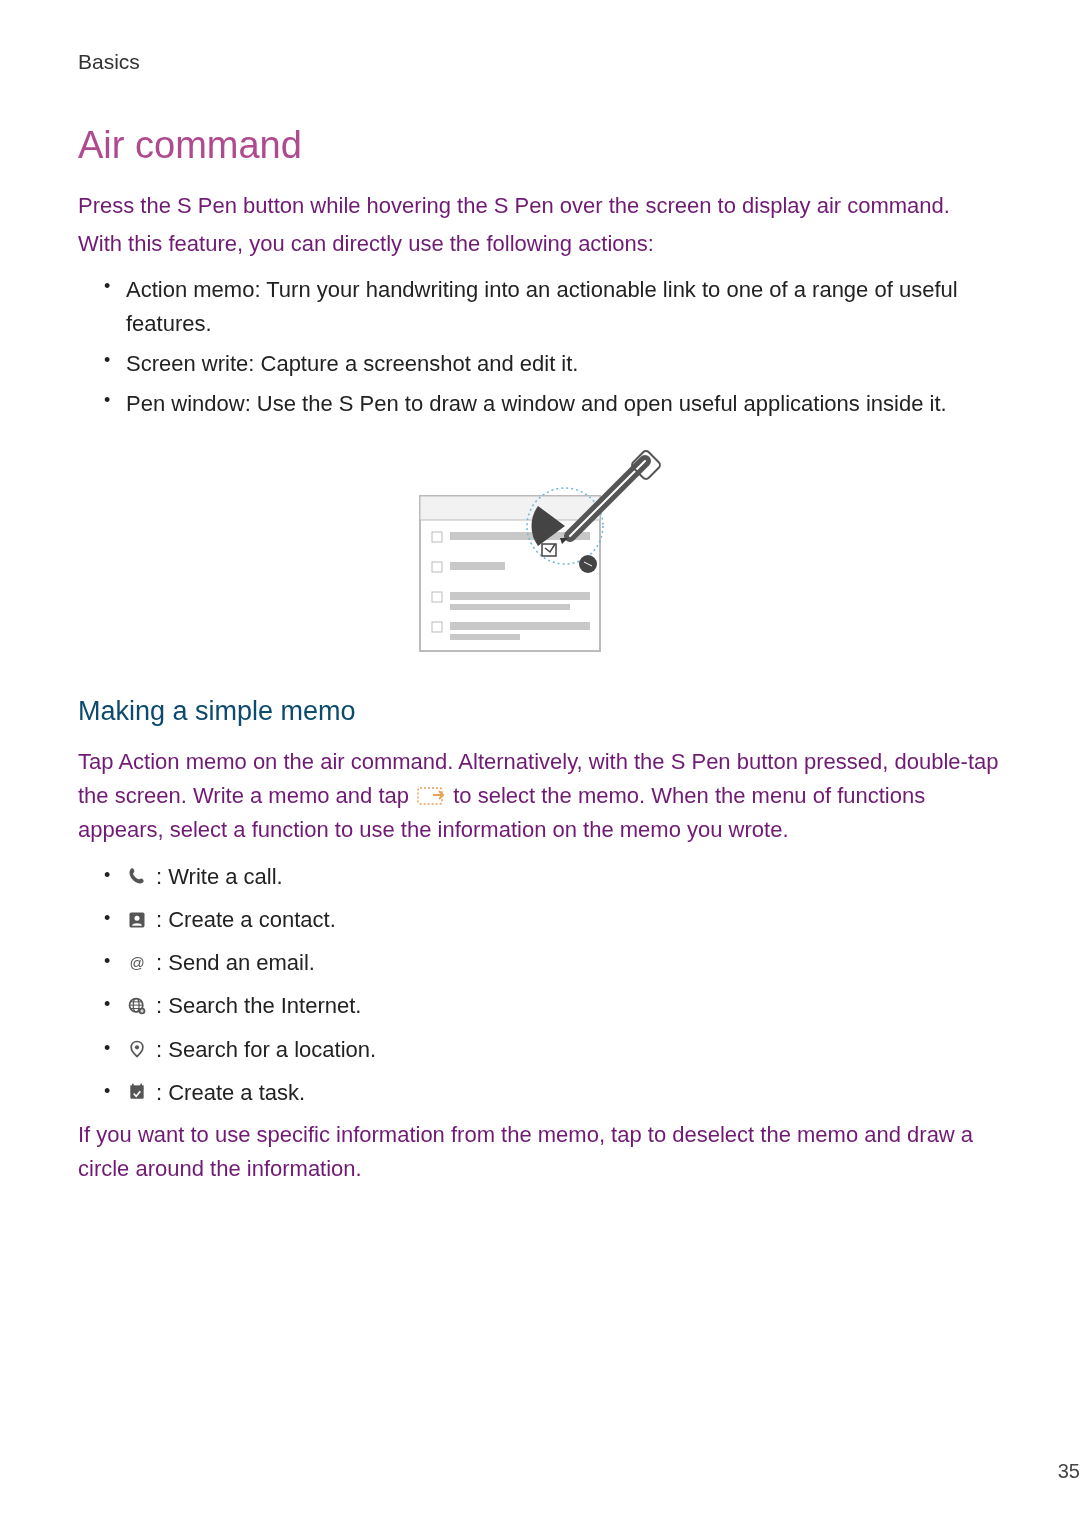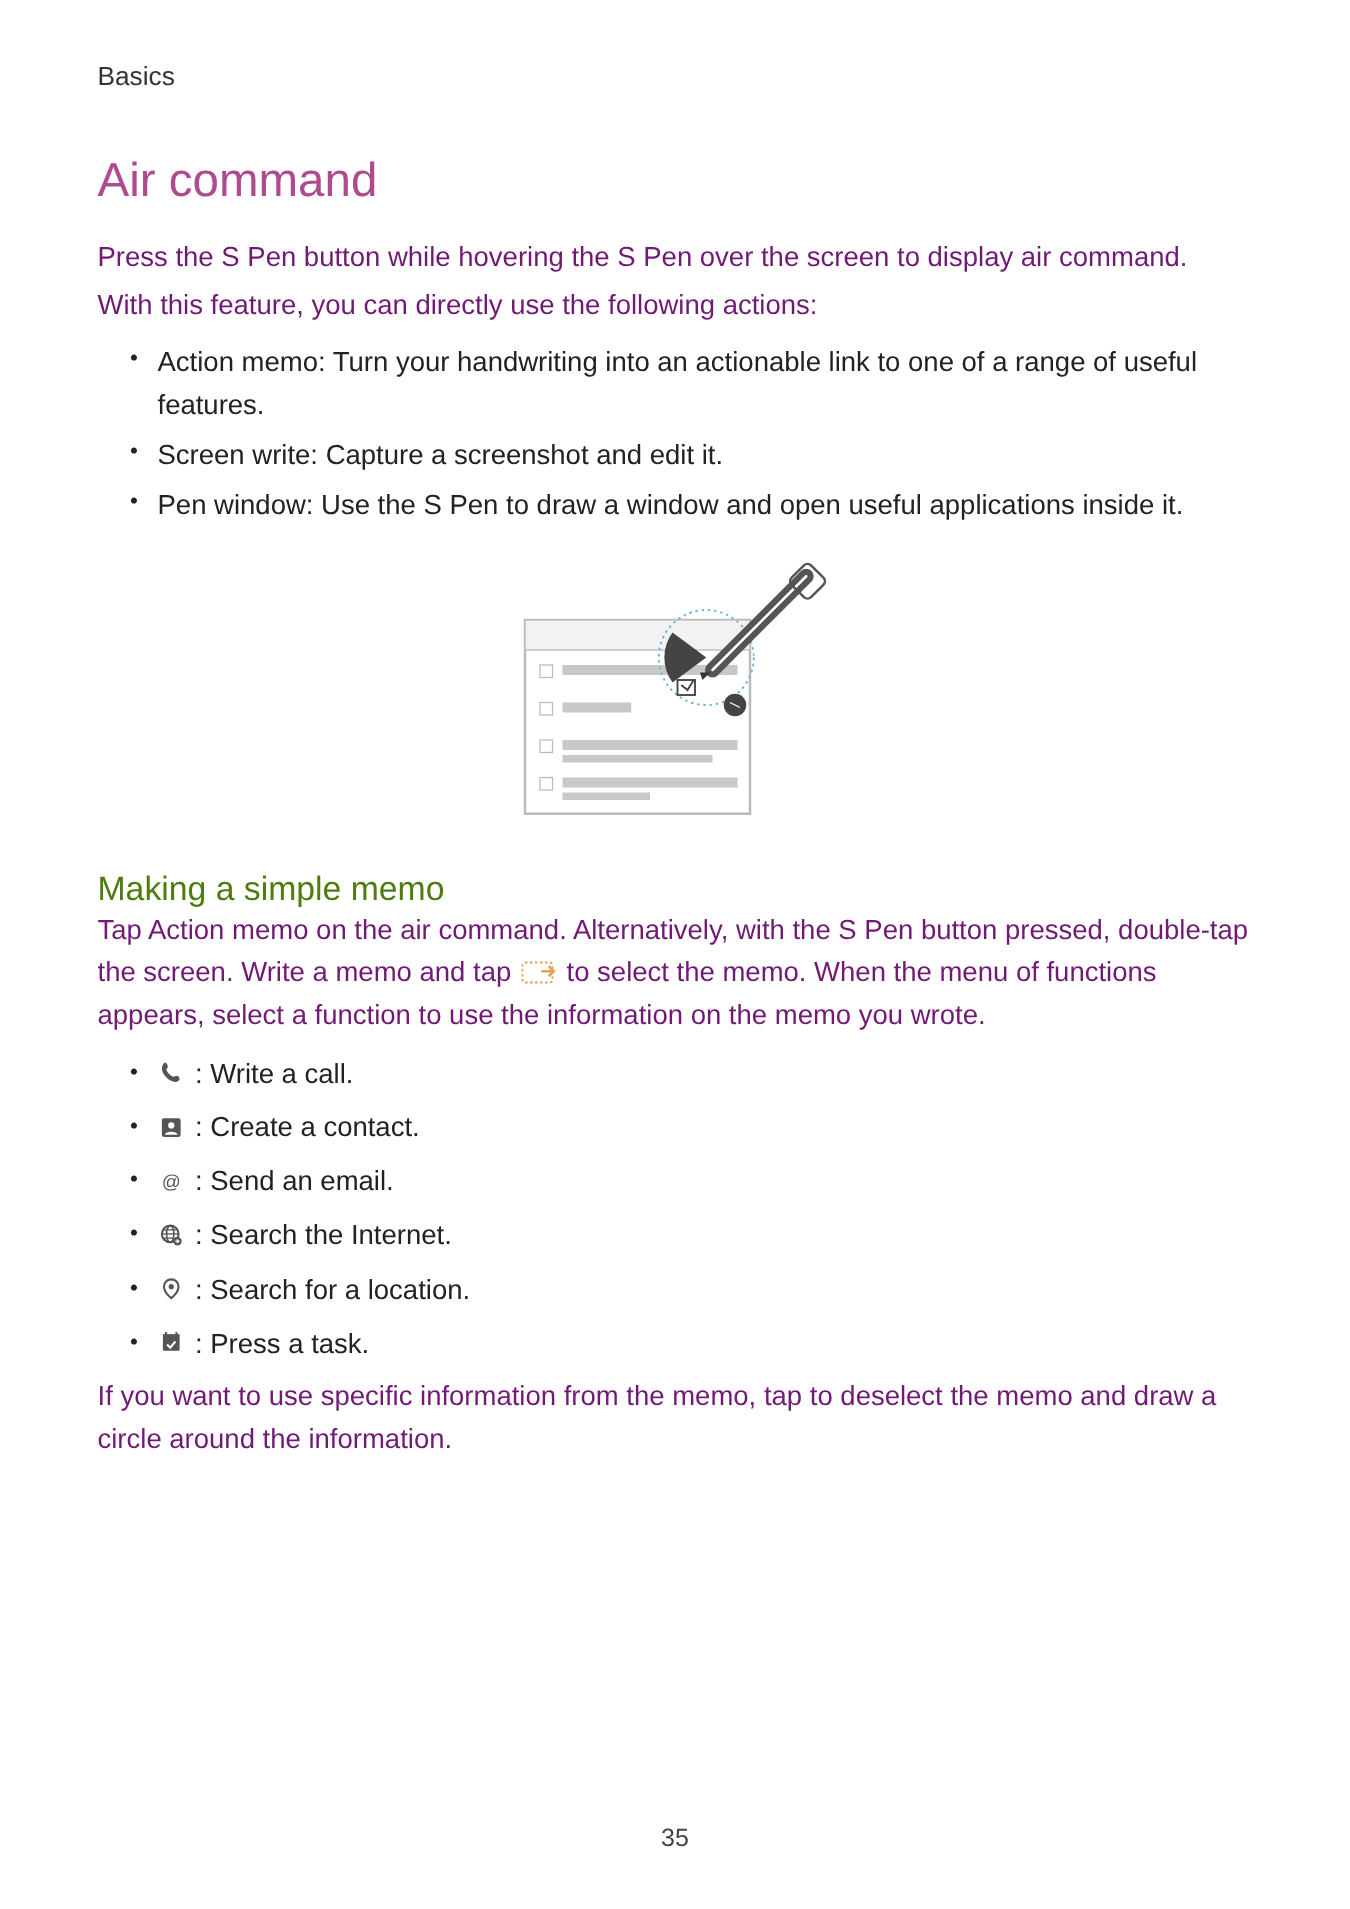--- a/index.html
+++ b/index.html
@@ -51,23 +51,24 @@
     }
     .bold-label { font-weight: 400; }
     .illustration {
       display: flex;
       justify-content: center;
       margin: 24px 0 40px;
     }
     .illustration svg { display: block; }
     .sub-heading {
       font-size: 27px;
-      color: #4d7c0f;
+      color: #0c4a6e;
       font-weight: 400;
       margin-top: 34px;
+      margin-bottom: 18px;
     }
     .inline-icon {
       display: inline-flex;
       width: 22px;
       height: 20px;
       vertical-align: -3px;
       align-items: center;
       justify-content: center;
     }
     .inline-icon svg { width: 20px; height: 20px; }
@@ -91,21 +92,21 @@
       left: 0;
       top: 2px;
       font-size: 18px;
       color: #222;
     }
     .page-number {
       position: absolute;
       bottom: 44px;
       left: 0;
       right: 0;
-      text-align: center;
+      text-align: right;
       font-size: 20px;
       color: #444;
     }
     .inline-select-icon {
       display: inline-flex;
       width: 32px;
       height: 22px;
       vertical-align: -4px;
     }
   </style>
@@ -231,19 +232,19 @@
   <li>
     <span class="inline-icon">
         <svg viewBox="0 0 24 24">
           <rect x="4" y="7" width="16" height="13" rx="1" fill="#555"></rect>
           <rect x="4" y="4" width="16" height="4" fill="#555"></rect>
           <rect x="6" y="2" width="2" height="4" fill="#555"></rect>
           <rect x="16" y="2" width="2" height="4" fill="#555"></rect>
           <path d="M8 14 L11 17 L16 11" fill="none" stroke="#fff" stroke-width="2"></path>
         </svg>
       </span>
-    <span> : Press a task.</span>
+    <span> : Create a task.</span>
   </li>
 </ul>
 
 <p class="body-text">If you want to use specific information from the memo, tap to deselect the memo and draw a circle around the information.</p>
 
 <div class="page-number">35</div>
 
 </body></html>

